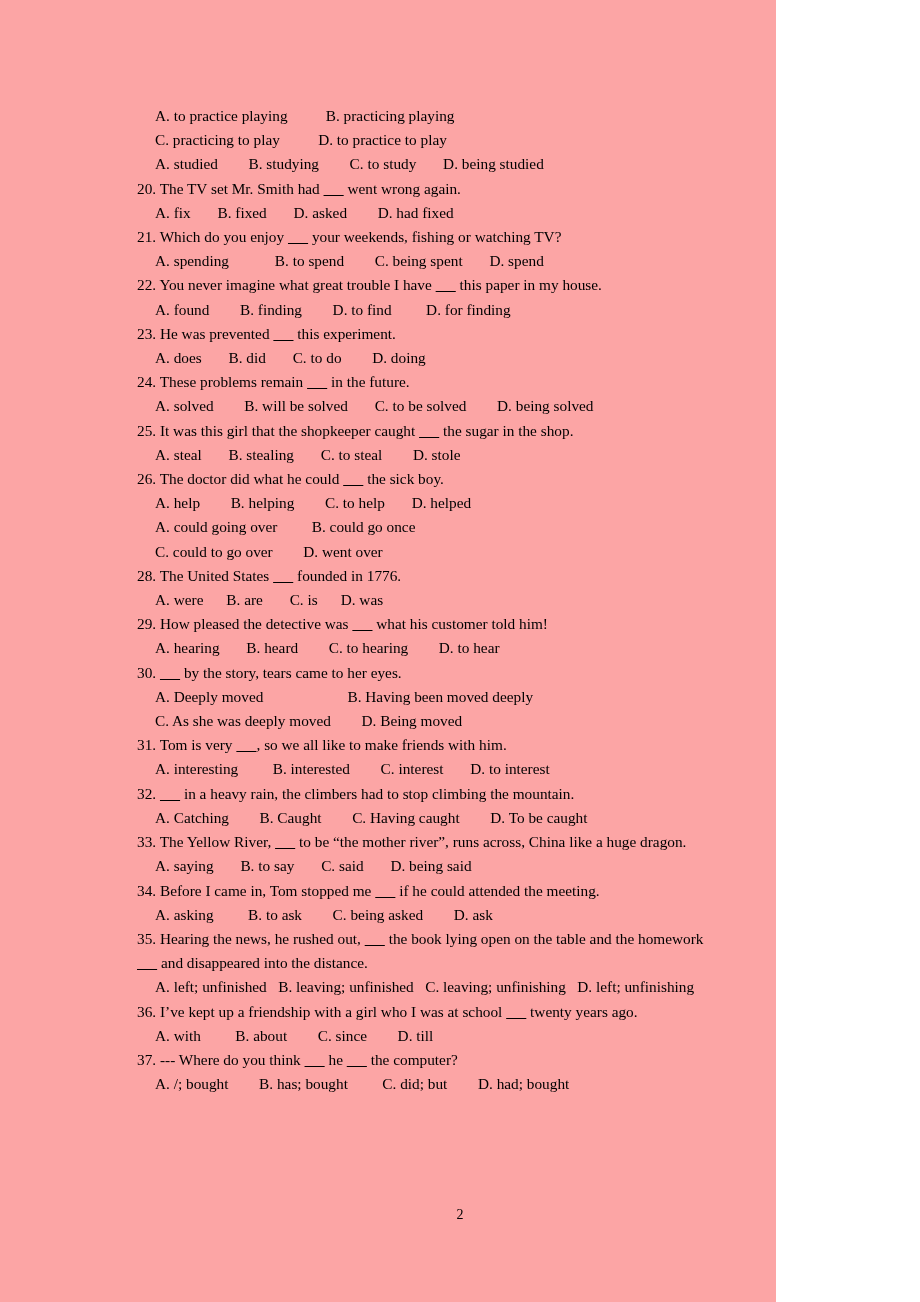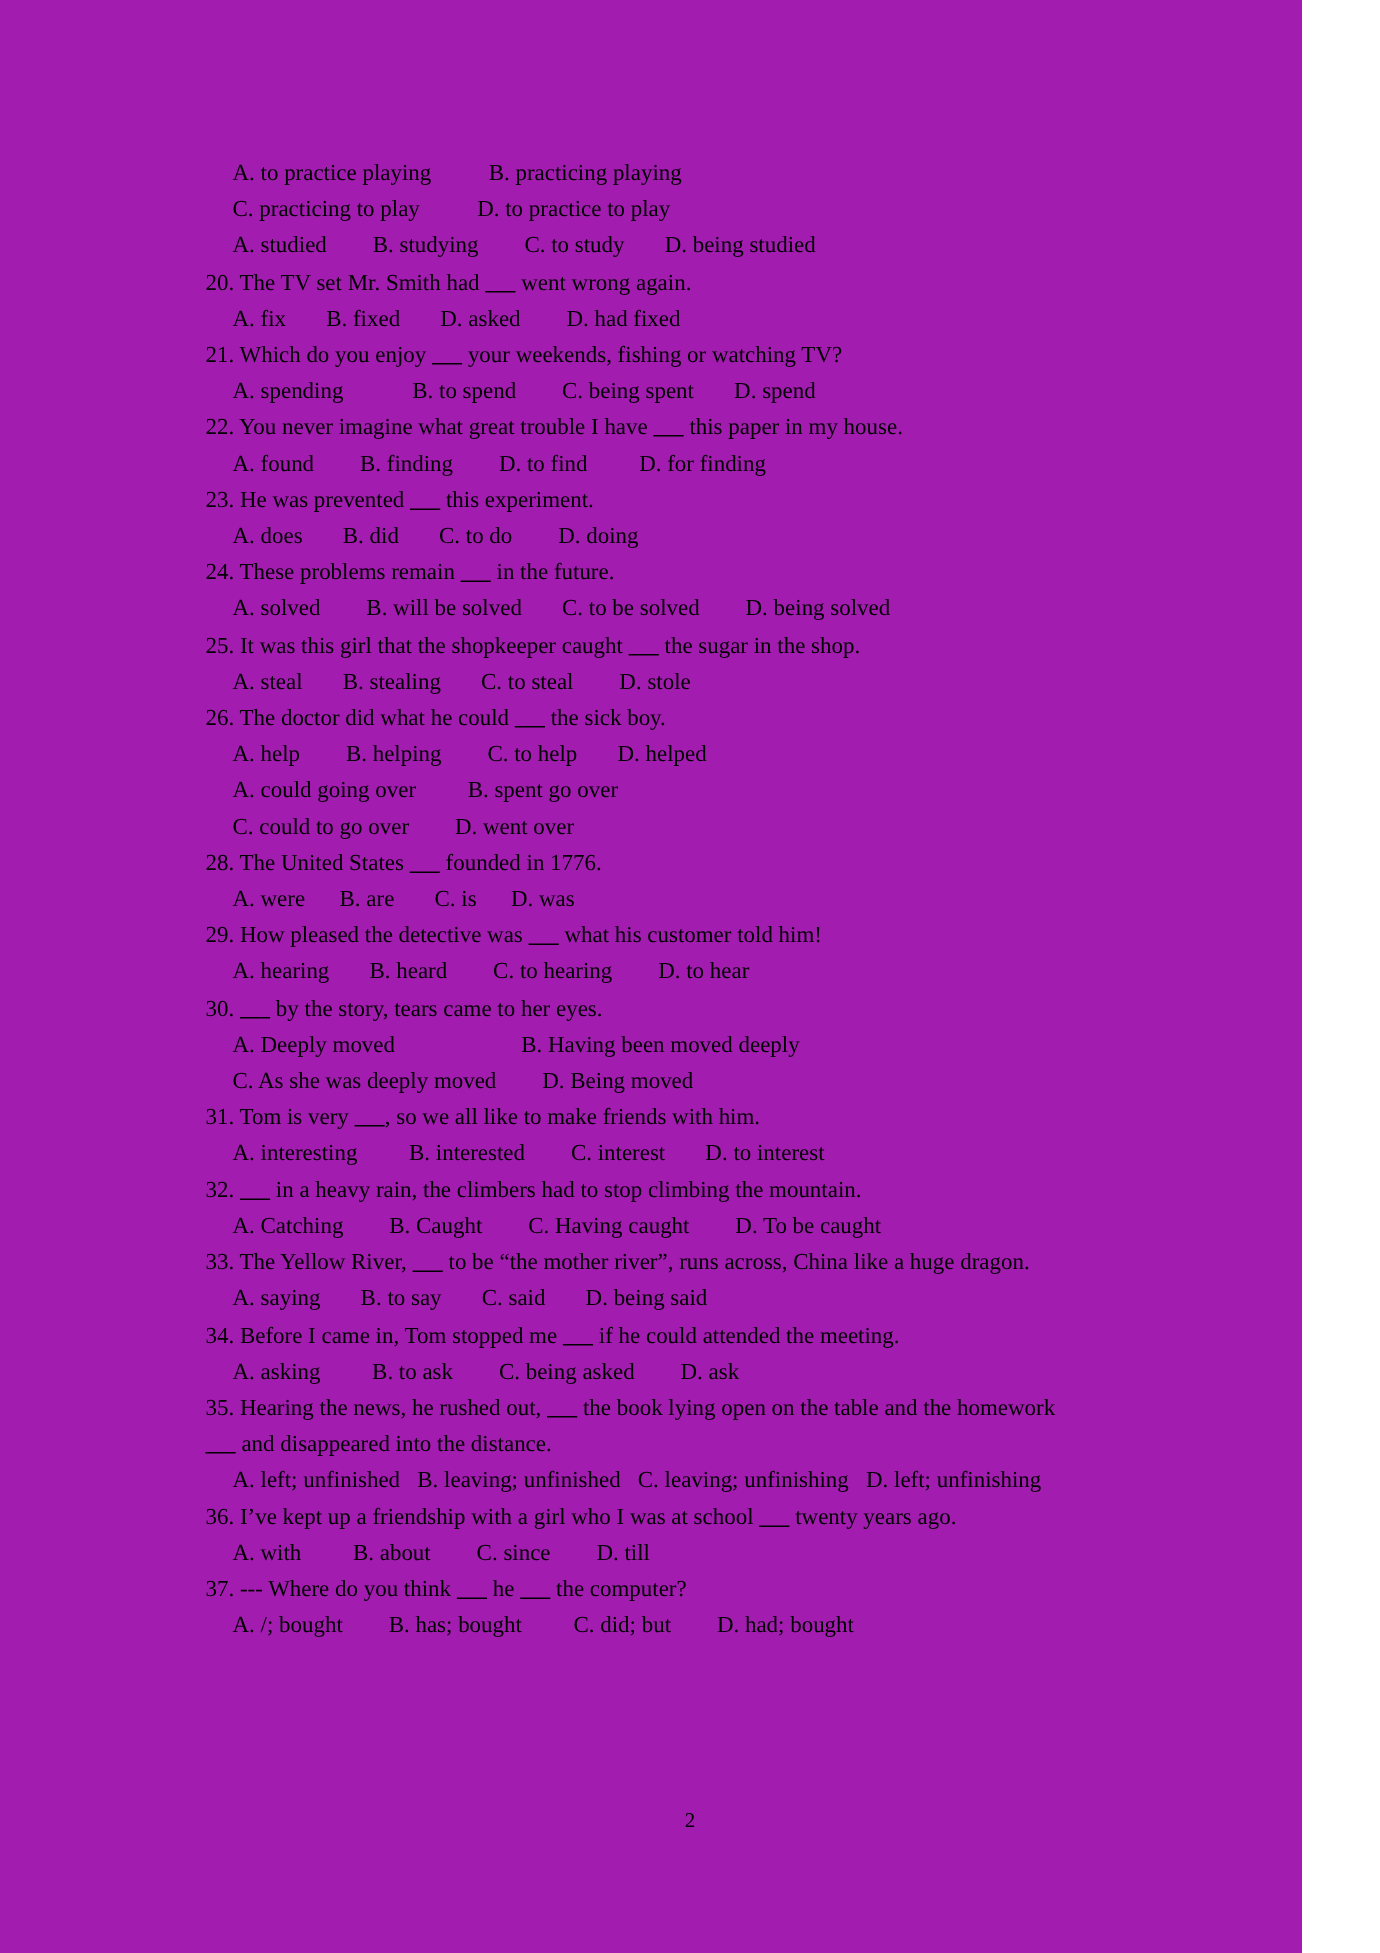--- a/index.html
+++ b/index.html
@@ -6,23 +6,23 @@
     margin: 0;
     padding: 0;
     background: #ffffff;
   }
   body {
     font-family: "Liberation Serif", "DejaVu Serif", serif;
     color: #000000;
   }
   .page {
     position: relative;
-    width: 868px;
+    width: 776px;
     height: 1302px;
-    background: #a21caf;
+    background: #fca5a5;
     overflow: hidden;
     box-sizing: border-box;
   }
   .content {
     position: absolute;
     left: 137px;
     top: 104px;
     width: 662px;
     font-size: 15.3px;
     line-height: 24.2px;
@@ -74,21 +74,21 @@
       <div class="line q-line">22. You never imagine what great trouble I have <span class="blank">&nbsp;&nbsp;&nbsp;&nbsp;&nbsp;</span> this paper in my house.</div>
       <div class="line opt-line">A. found        B. finding        D. to find         D. for finding</div>
       <div class="line q-line">23. He was prevented <span class="blank">&nbsp;&nbsp;&nbsp;&nbsp;&nbsp;</span> this experiment.</div>
       <div class="line opt-line">A. does       B. did       C. to do        D. doing</div>
       <div class="line q-line">24. These problems remain <span class="blank">&nbsp;&nbsp;&nbsp;&nbsp;&nbsp;</span> in the future.</div>
       <div class="line opt-line">A. solved        B. will be solved       C. to be solved        D. being solved</div>
       <div class="line q-line">25. It was this girl that the shopkeeper caught <span class="blank">&nbsp;&nbsp;&nbsp;&nbsp;&nbsp;</span> the sugar in the shop.</div>
       <div class="line opt-line">A. steal       B. stealing       C. to steal        D. stole</div>
       <div class="line q-line">26. The doctor did what he could <span class="blank">&nbsp;&nbsp;&nbsp;&nbsp;&nbsp;</span> the sick boy.</div>
       <div class="line opt-line">A. help        B. helping        C. to help       D. helped</div>
-      <div class="line opt-line">A. could going over         B. spent go over</div>
+      <div class="line opt-line">A. could going over         B. could go once</div>
       <div class="line opt-line">C. could to go over        D. went over</div>
       <div class="line q-line">28. The United States <span class="blank">&nbsp;&nbsp;&nbsp;&nbsp;&nbsp;</span> founded in 1776.</div>
       <div class="line opt-line">A. were      B. are       C. is      D. was</div>
       <div class="line q-line">29. How pleased the detective was <span class="blank">&nbsp;&nbsp;&nbsp;&nbsp;&nbsp;</span> what his customer told him!</div>
       <div class="line opt-line">A. hearing       B. heard        C. to hearing        D. to hear</div>
       <div class="line q-line">30. <span class="blank">&nbsp;&nbsp;&nbsp;&nbsp;&nbsp;</span> by the story, tears came to her eyes.</div>
       <div class="line opt-line">A. Deeply moved                      B. Having been moved deeply</div>
       <div class="line opt-line">C. As she was deeply moved        D. Being moved</div>
       <div class="line q-line">31. Tom is very <span class="blank">&nbsp;&nbsp;&nbsp;&nbsp;&nbsp;</span>, so we all like to make friends with him.</div>
       <div class="line opt-line">A. interesting         B. interested        C. interest       D. to interest</div>

